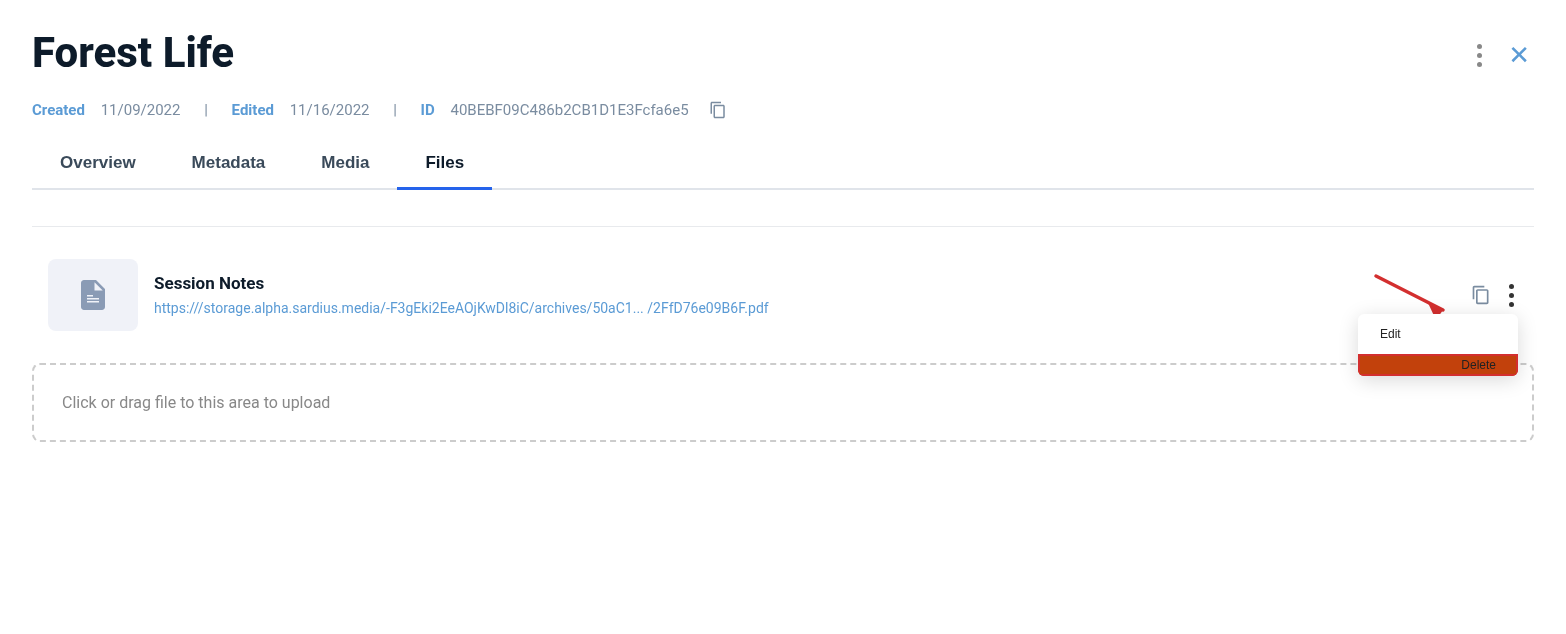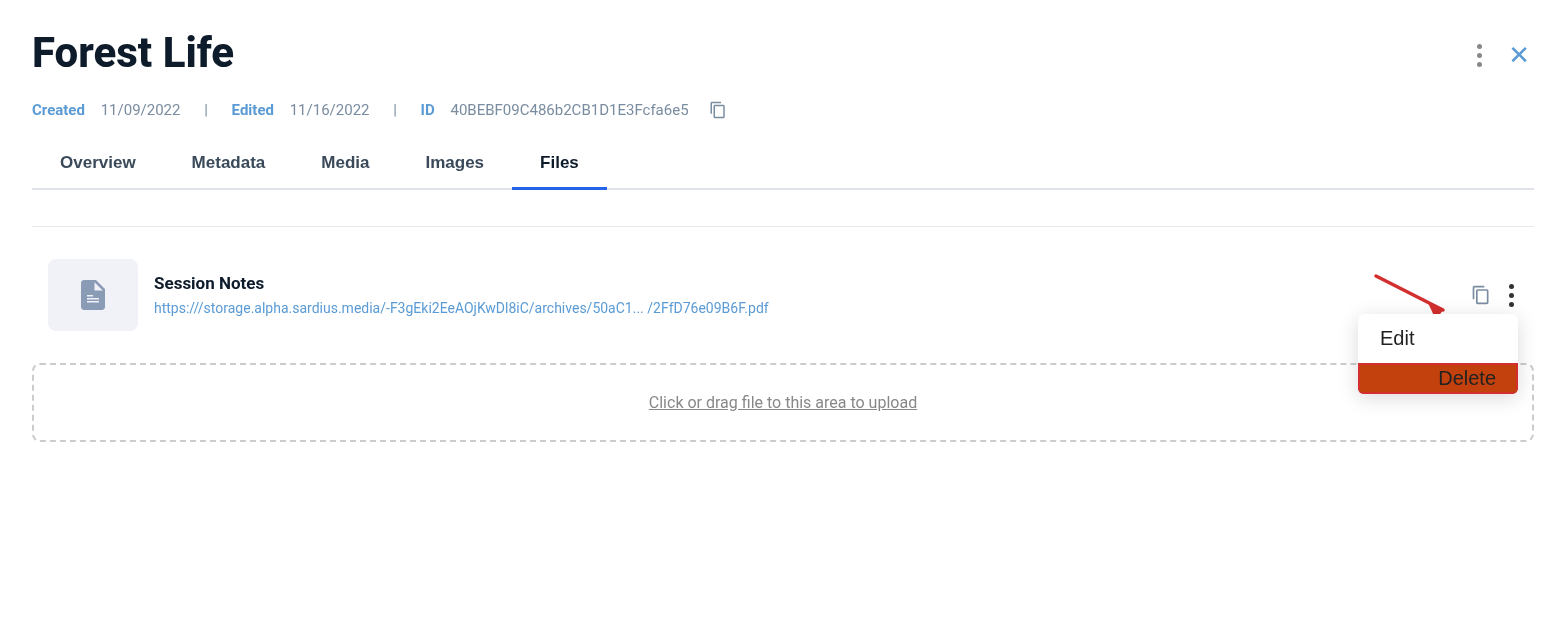--- a/index.html
+++ b/index.html
@@ -241,21 +241,21 @@
       background: #fff;
       border-radius: 6px;
       box-shadow: 0 4px 20px rgba(0,0,0,0.15);
       min-width: 160px;
       z-index: 100;
       overflow: hidden;
     }
 
     .dropdown-item {
       padding: 13px 22px;
-      font-size: 20px;
+      font-size: 12px;
       color: #222;
       cursor: pointer;
       background: none;
       border: none;
       width: 100%;
       text-align: left;
       display: block;
     }
 
     .dropdown-item.highlighted {
@@ -264,26 +264,24 @@
       color: #222;
       padding: 2px 20px;
       text-align: right;
     }
 
     
     .upload-area {
       border: 2px dashed #ccc;
       border-radius: 8px;
       padding: 28px;
-      text-align: center;
       color: #888;
       font-size: 16px;
       cursor: pointer;
       margin: 0 0 20px 0;
-      text-decoration: underline;
     }
 
     
     .divider {
       height: 1px;
       background: #e8eaed;
       margin: 6px 0 18px 0;
     }
   </style>
 </head>
@@ -320,21 +318,20 @@
       <svg viewBox="0 0 24 24" xmlns="http://www.w3.org/2000/svg">
         <path d="M16 1H4C2.9 1 2 1.9 2 3v14h2V3h12V1zm3 4H8C6.9 5 6 5.9 6 7v14c0 1.1.9 2 2 2h11c1.1 0 2-.9 2-2V7c0-1.1-.9-2-2-2zm0 16H8V7h11v14z"></path>
       </svg>
     </span>
   </div>
 
   <div class="tabs-row">
     <button class="tab">Overview</button>
     <button class="tab">Metadata</button>
     <button class="tab">Media</button>
-    <button class="tab">Images</button>
     <button class="tab active">Files</button>
   </div>
 
   <div class="content-area">
 
     <div class="divider"></div>
 
     <div class="file-item">
       <div class="file-icon-box">
         <svg viewBox="0 0 24 24" xmlns="http://www.w3.org/2000/svg">

